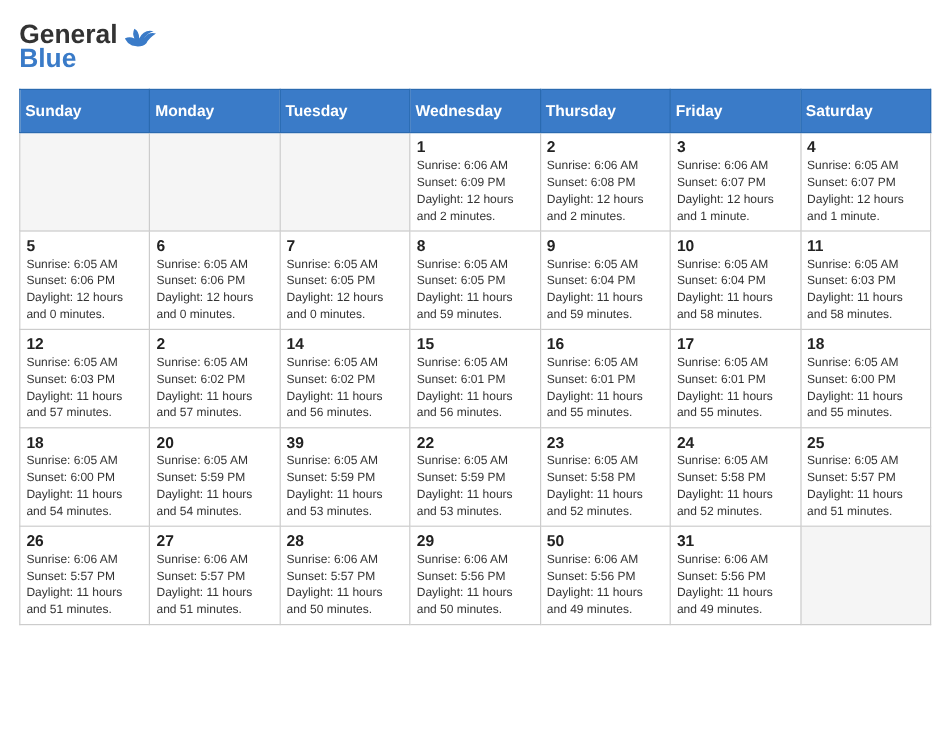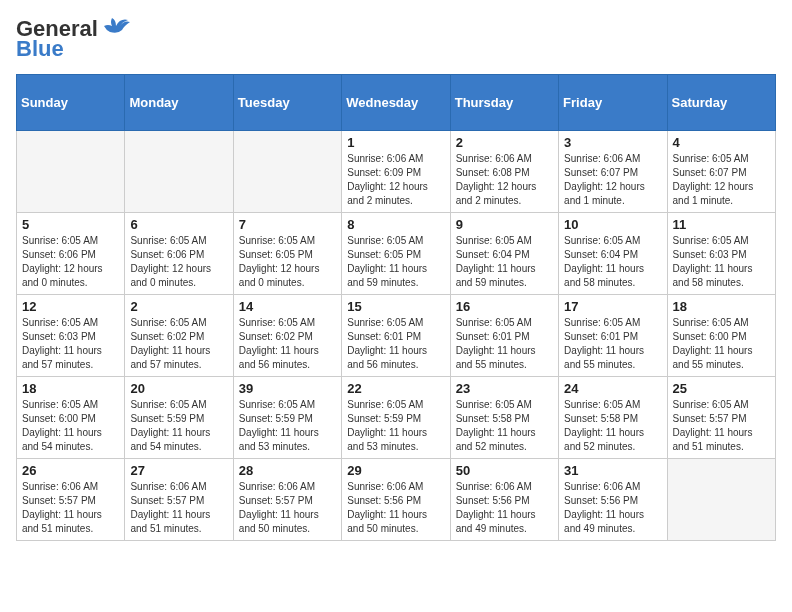--- a/index.html
+++ b/index.html
@@ -36,21 +36,21 @@
     .calendar {
       width: 100%;
       border-collapse: collapse;
       table-layout: fixed;
     }
     .calendar th {
       background: #3a7bc8;
       color: #fff;
       font-size: 13px;
       font-weight: bold;
-      padding: 20px 4px;
+      padding: 10px 4px;
       text-align: left;
       border: 1px solid #2a6ab0;
       margin-top: 46px;
     }
     .calendar td {
       border: 1px solid #ccc;
       vertical-align: top;
       padding: 4px 5px;
       height: 82px;
       background: #fff;
@@ -69,21 +69,21 @@
       font-size: 10px;
       color: #333;
       line-height: 1.4;
     }
   </style>
 </head>
 <body>
 
 <div class="header">
   <div class="logo">
-    <div style="display:flex;align-items:flex-start;gap:4px;">
+    <div style="display:flex;align-items:flex-end;gap:4px;">
       <span style="font-size:22px;font-weight:bold;color:#333;">General</span>
       <svg width="28" height="20" viewBox="0 0 28 20">
         <path d="M14 10 Q18 2 26 4 Q20 6 18 10 Q22 4 28 6 Q22 10 20 14 Q16 18 8 16 Q4 14 2 10 Q6 8 10 10 Q8 6 10 2 Q14 4 14 10Z" fill="#3a7bc8"></path>
       </svg>
     </div>
     <span style="font-size:22px;font-weight:bold;color:#3a7bc8;margin-top:-6px;text-align:center;">Blue</span>
   </div>
   <div class="title-block">
   </div>
 </div>

